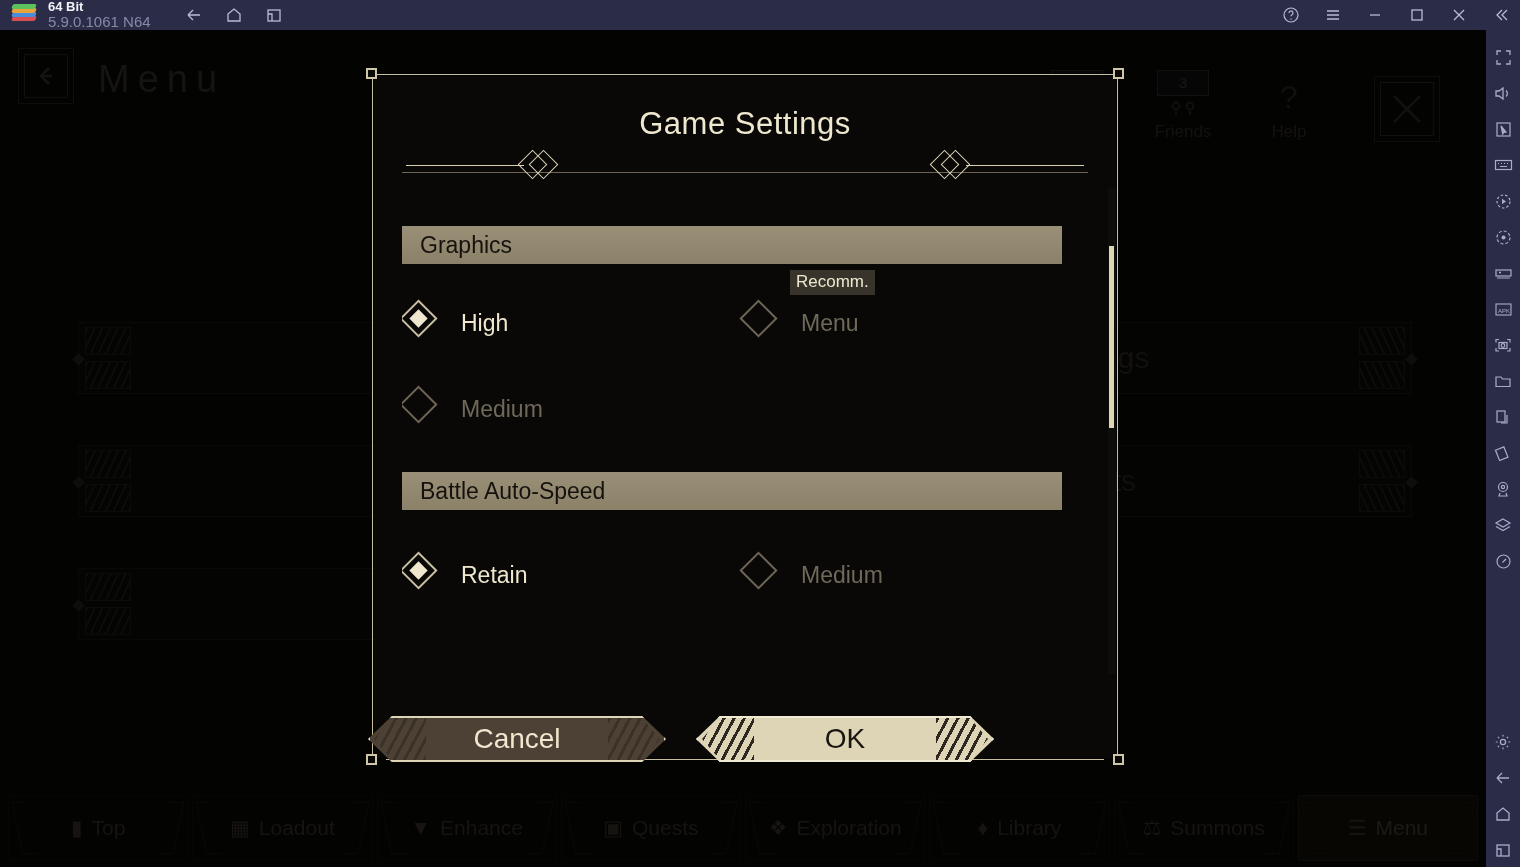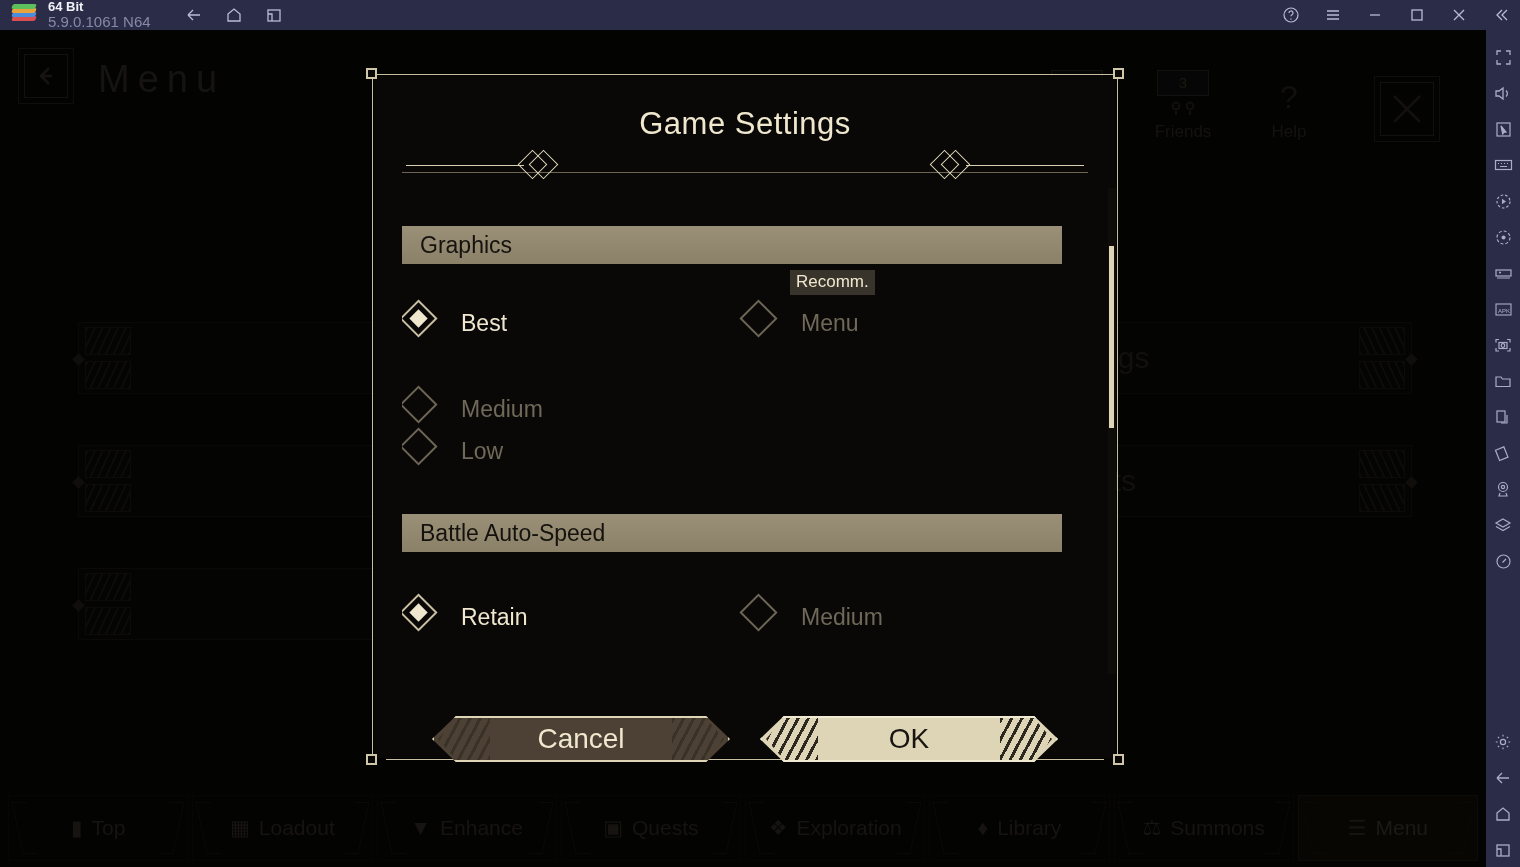--- a/index.html
+++ b/index.html
@@ -176,21 +176,21 @@
            font-size: 17px; padding: 2px 6px 3px; white-space:nowrap; }
 
   .sec-gap { height: 42px; }
 
   .scrollbar-track { position:absolute; right: 0px; top: 112px; bottom: 84px; width: 8px;
                      background: #0f0d0a; }
   .scrollbar-thumb { position:absolute; left: 1px; top: 58px; width: 5px; height: 182px;
                      background: #ded5b7; }
 
   .dlg-footer { position:absolute; left: 0; right: 0; bottom: -14px; height: 70px;
-                display:flex; align-items:center; justify-content:center; gap: 30px; }
+                display:flex; align-items:center; gap: 30px; }
   .obtn { position:relative; width: 298px; height: 46px; display:flex; align-items:center;
           justify-content:center; font-size: 28px; }
   .obtn .body { position:absolute; inset:0; clip-path: polygon(8% 0,92% 0,100% 50%,92% 100%,8% 100%,0 50%); }
   .obtn .txt { position:relative; z-index:2; }
   .obtn .cap { position:absolute; top:2px; bottom:2px; width: 52px; z-index:1;
                background: repeating-linear-gradient(118deg, #3a3227 0 3px, transparent 3px 9px); }
   .obtn .cap.l { left: 6px; clip-path: polygon(0 50%, 35% 0, 100% 0, 100% 100%, 35% 100%); }
   .obtn .cap.r { right: 6px; clip-path: polygon(0 0, 65% 0, 100% 50%, 65% 100%, 0 100%); }
   .btn-cancel .body { background:#4c4134; border: 2px solid #ded5b7; }
   .btn-cancel .txt { color:#efe8cf; }
@@ -426,43 +426,37 @@
       <div class="scrollarea">
         <div class="scroll-inner">
 
           <div class="sec-head">Graphics</div>
           <div class="opt-grid">
             <div class="opt">
               <span class="radio">
                   <span class="d-out"></span>
                   <span class="d-in"></span>
                 </span>
-              <span class="opt-label">Best</span>
+              <span class="opt-label">High</span>
             </div>
             <div class="opt off">
               <span class="badge">Recomm.</span>
               <span class="radio off">
                   <span class="d-out"></span>
                 </span>
               <span class="opt-label">Menu</span>
             </div>
           </div>
           <div class="opt-grid" style="margin-top:44px;flex-direction:column;">
             <div class="opt off">
               <span class="radio off">
                   <span class="d-out"></span>
                 </span>
               <span class="opt-label">Medium</span>
             </div>
-            <div class="opt off">
-              <span class="radio off">
-                  <span class="d-out"></span>
-                </span>
-              <span class="opt-label">Low</span>
-            </div>
           </div>
 
           <div class="sec-gap"></div>
 
           <div class="sec-head">Battle Auto-Speed</div>
           <div class="opt-grid" style="margin-top:44px;">
             <div class="opt">
               <span class="radio">
                   <span class="d-out"></span>
                   <span class="d-in"></span>

